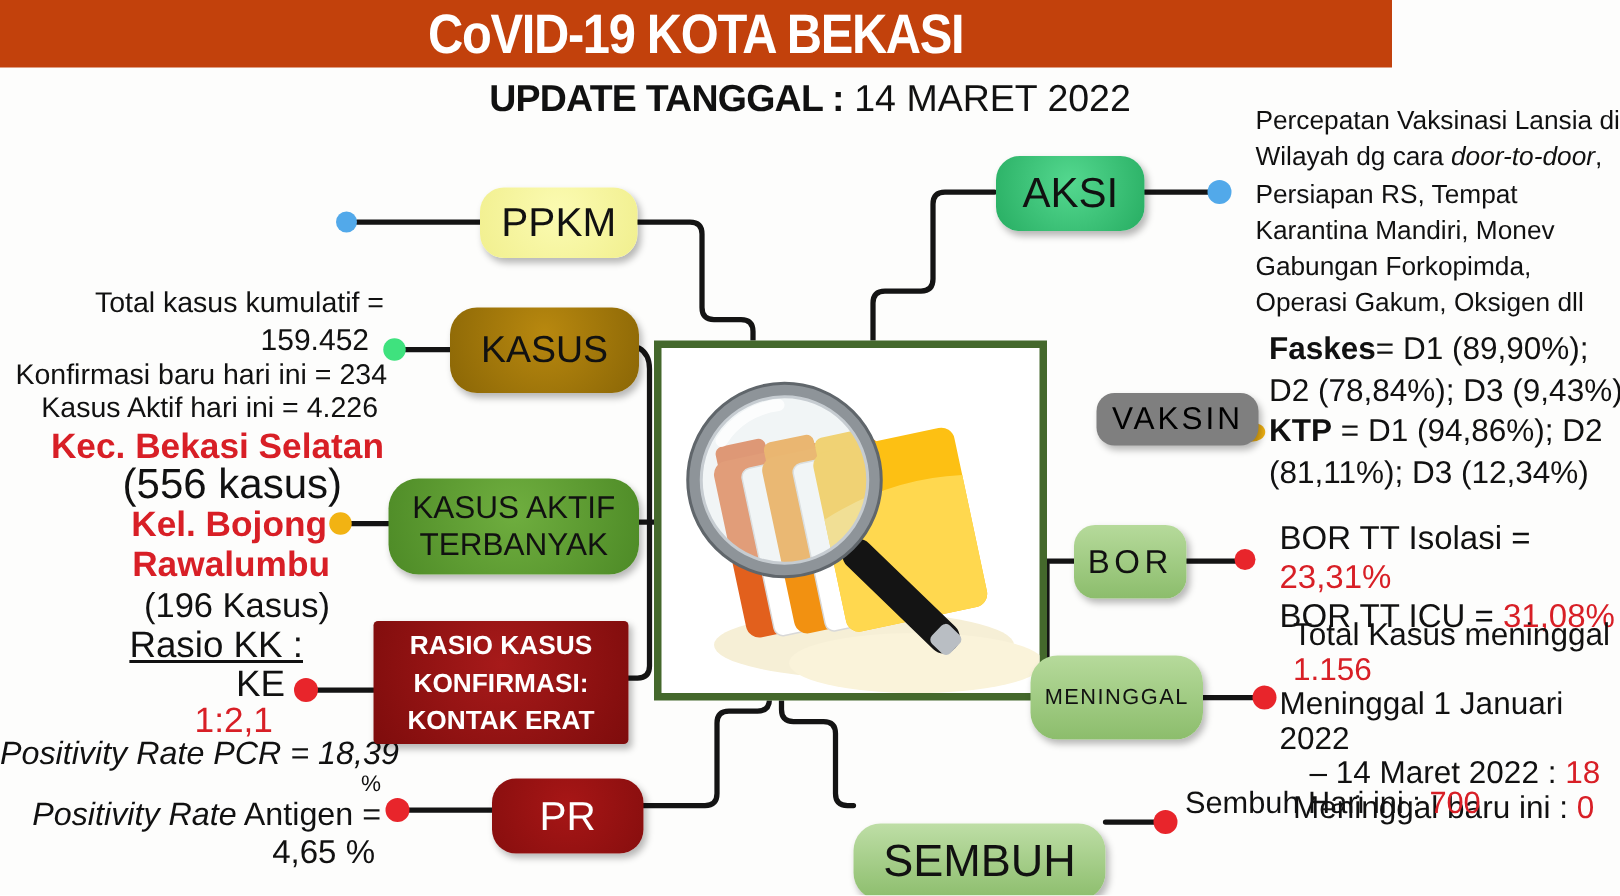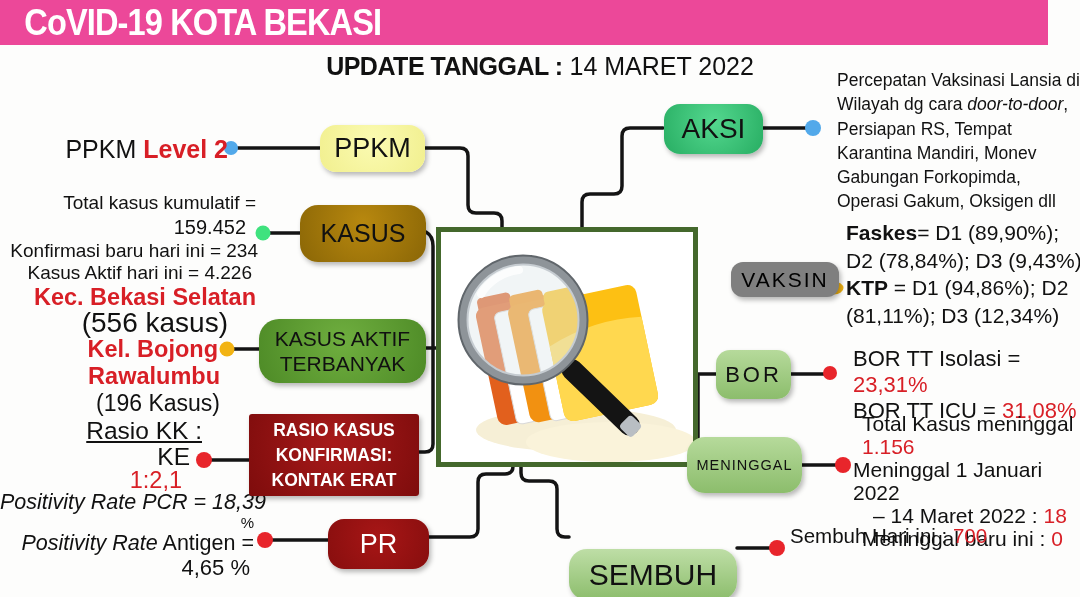--- a/index.html
+++ b/index.html
@@ -1,22 +1,22 @@
 <!DOCTYPE html>
 <html><head>
 <meta charset="utf-8">
 <style>
   html,body{margin:0;padding:0;background:#ffffff;}
   #stage{
     position:relative;width:1080px;height:597px;overflow:hidden;
     background:#fdfdfc;font-family:"Liberation Sans","DejaVu Sans",sans-serif;color:#111;
   }
   
-  #title-band{position:absolute;left:0;top:0;width:1048px;height:45px;background:#ec4899;
-    display:flex;align-items:center;}
+  #title-band{position:absolute;left:0;top:0;width:928px;height:45px;background:#c2410c;
+    display:flex;align-items:center;justify-content:center;}
   #title-band .t{color:#fff;font-weight:bold;font-size:37px;letter-spacing:-1px;transform:scaleX(.88);white-space:nowrap;}
   #update-line{position:absolute;left:0;top:52px;width:1080px;text-align:center;font-size:25px;white-space:nowrap;}
   #update-line .b{font-weight:bold;letter-spacing:-0.5px;}
 
   
   #wires{position:absolute;left:0;top:0;width:1080px;height:597px;z-index:1;}
   #wires path{fill:none;stroke:#141414;stroke-width:3.5;stroke-linecap:round;stroke-linejoin:round;}
 
   
   #center-frame{position:absolute;left:436px;top:227px;width:252px;height:230px;background:#fff;
@@ -158,21 +158,20 @@
   <div class="node" id="rasio-box">RASIO KASUS
 KONFIRMASI:
 KONTAK ERAT</div>
   <div class="node" id="pr-box">PR</div>
   <div class="node" id="aksi-box">AKSI</div>
   <div class="node" id="vaksin-box">VAKSIN</div>
   <div class="node" id="bor-box">BOR</div>
   <div class="node" id="meninggal-box">MENINGGAL</div>
   <div class="node" id="sembuh-box">SEMBUH</div>
 
-  <div id="ppkm-side"><span>PPKM </span><span class="red bold">Level 2</span></div>
 
   <div id="left-col">
     <div class="ln k1">Total kasus kumulatif =</div>
     <div class="ln k2">159.452</div>
     <div class="ln k3">Konfirmasi baru hari ini = 234</div>
     <div class="ln k4">Kasus Aktif hari ini = 4.226</div>
     <div class="ln kec red">Kec. Bekasi Selatan</div>
     <div class="ln c1">(556 kasus)</div>
     <div class="ln kel1 red">Kel. Bojong</div>
     <div class="ln kel2 red">Rawalumbu</div>

